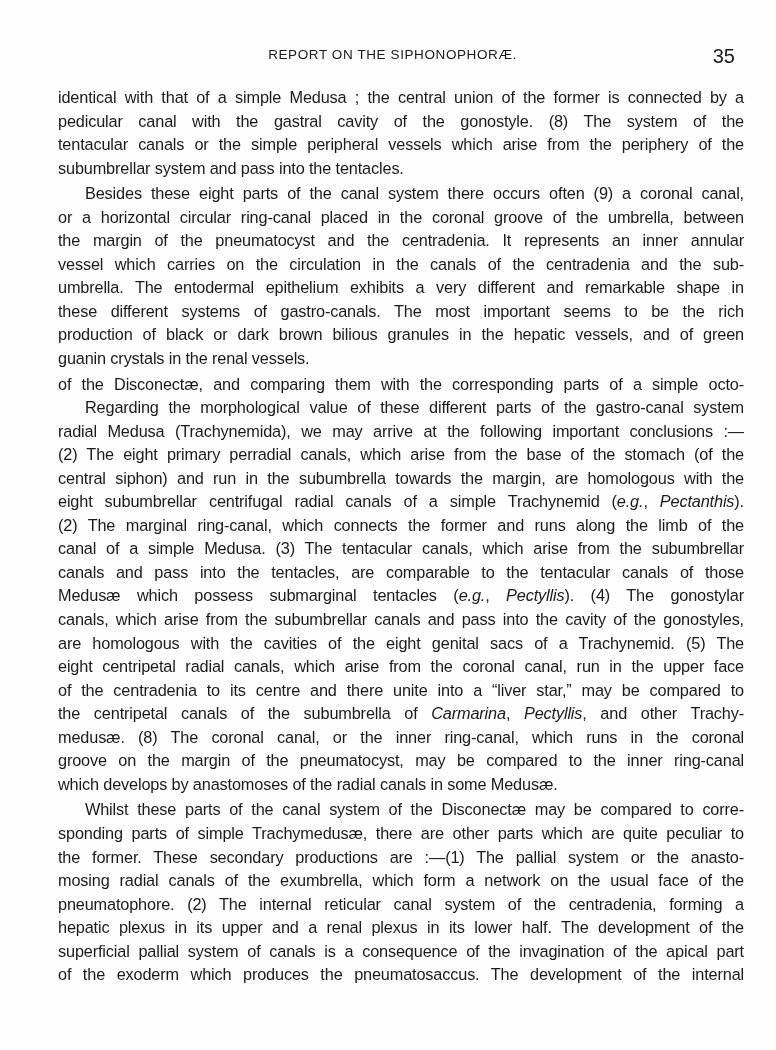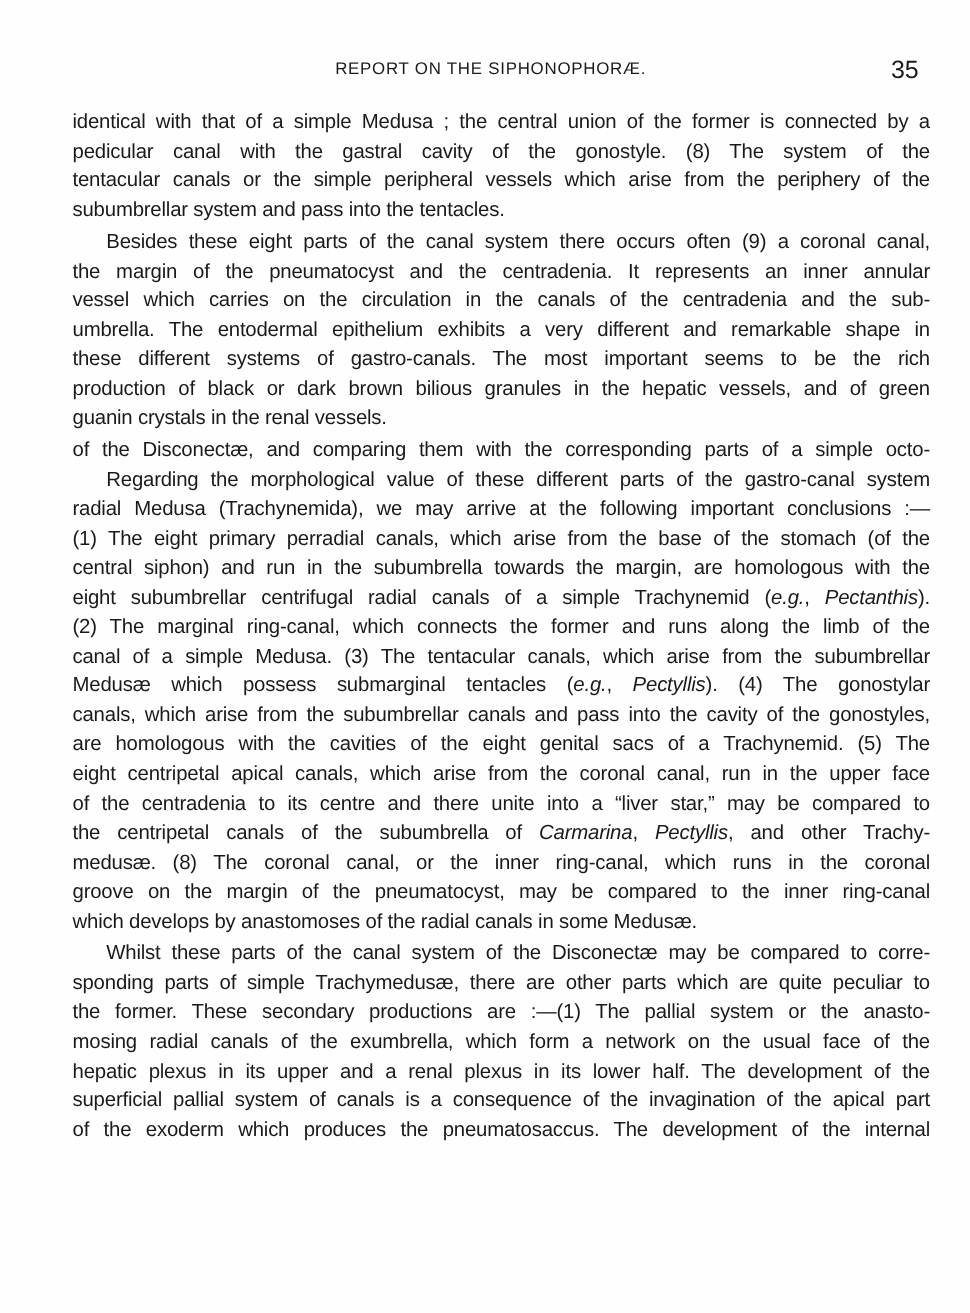--- a/index.html
+++ b/index.html
@@ -44,51 +44,54 @@
   <div class="body" id="body-text">
       <div>
         <span class="line">identical with that of a simple Medusa ; the central union of the former is connected by a</span>
         <span class="line">pedicular canal with the gastral cavity of the gonostyle.  (8) The system of the</span>
         <span class="line">tentacular canals or the simple peripheral vessels which arise from the periphery of the</span>
         <span class="line last">subumbrellar system and pass into the tentacles.</span>
       </div>
       <div class="para-gap"></div>
       <div>
         <span class="line indent">Besides these eight parts of the canal system there occurs often (9) a coronal canal,</span>
+        <span class="line">or a horizontal circular ring-canal placed in the coronal groove of the umbrella, between</span>
         <span class="line">the margin of the pneumatocyst and the centradenia.  It represents an inner annular</span>
         <span class="line">vessel which carries on the circulation in the canals of the centradenia and the sub-</span>
         <span class="line">umbrella.  The entodermal epithelium exhibits a very different and remarkable shape in</span>
         <span class="line">these different systems of gastro-canals.  The most important seems to be the rich</span>
         <span class="line">production of black or dark brown bilious granules in the hepatic vessels, and of green</span>
         <span class="line last">guanin crystals in the renal vessels.</span>
       </div>
       <div class="para-gap"></div>
       <div>
         <span class="line">of the Disconectæ, and comparing them with the corresponding parts of a simple octo-</span>
         <span class="line indent">Regarding the morphological value of these different parts of the gastro-canal system</span>
         <span class="line">radial Medusa (Trachynemida), we may arrive at the following important conclusions :—</span>
-        <span class="line">(1) The eight primary perradial canals, which arise from the base of the stomach (of the</span>
+        <span class="line">(2) The eight primary perradial canals, which arise from the base of the stomach (of the</span>
         <span class="line">central siphon) and run in the subumbrella towards the margin, are homologous with the</span>
         <span class="line">eight subumbrellar centrifugal radial canals of a simple Trachynemid (<em>e.g.</em>, <em>Pectanthis</em>).</span>
         <span class="line">(2) The marginal ring-canal, which connects the former and runs along the limb of the</span>
         <span class="line">canal of a simple Medusa.  (3) The tentacular canals, which arise from the subumbrellar</span>
+        <span class="line">canals and pass into the tentacles, are comparable to the tentacular canals of those</span>
         <span class="line">Medusæ which possess submarginal tentacles (<em>e.g.</em>, <em>Pectyllis</em>).  (4) The gonostylar</span>
         <span class="line">canals, which arise from the subumbrellar canals and pass into the cavity of the gonostyles,</span>
         <span class="line">are homologous with the cavities of the eight genital sacs of a Trachynemid.  (5) The</span>
-        <span class="line">eight centripetal apical canals, which arise from the coronal canal, run in the upper face</span>
+        <span class="line">eight centripetal radial canals, which arise from the coronal canal, run in the upper face</span>
         <span class="line">of the centradenia to its centre and there unite into a “liver star,” may be compared to</span>
         <span class="line">the centripetal canals of the subumbrella of <em>Carmarina</em>, <em>Pectyllis</em>, and other Trachy-</span>
         <span class="line">medusæ.  (8) The coronal canal, or the inner ring-canal, which runs in the coronal</span>
         <span class="line">groove on the margin of the pneumatocyst, may be compared to the inner ring-canal</span>
         <span class="line last">which develops by anastomoses of the radial canals in some Medusæ.</span>
       </div>
       <div class="para-gap"></div>
       <div>
         <span class="line indent">Whilst these parts of the canal system of the Disconectæ may be compared to corre-</span>
         <span class="line">sponding parts of simple Trachymedusæ, there are other parts which are quite peculiar to</span>
         <span class="line">the former.  These secondary productions are :—(1) The pallial system or the anasto-</span>
         <span class="line">mosing radial canals of the exumbrella, which form a network on the usual face of the</span>
+        <span class="line">pneumatophore.  (2) The internal reticular canal system of the centradenia, forming a</span>
         <span class="line">hepatic plexus in its upper and a renal plexus in its lower half.  The development of the</span>
         <span class="line">superficial pallial system of canals is a consequence of the invagination of the apical part</span>
         <span class="line">of the exoderm which produces the pneumatosaccus.  The development of the internal</span>
       </div>
     </div>
 </div>
 
 </body></html>

